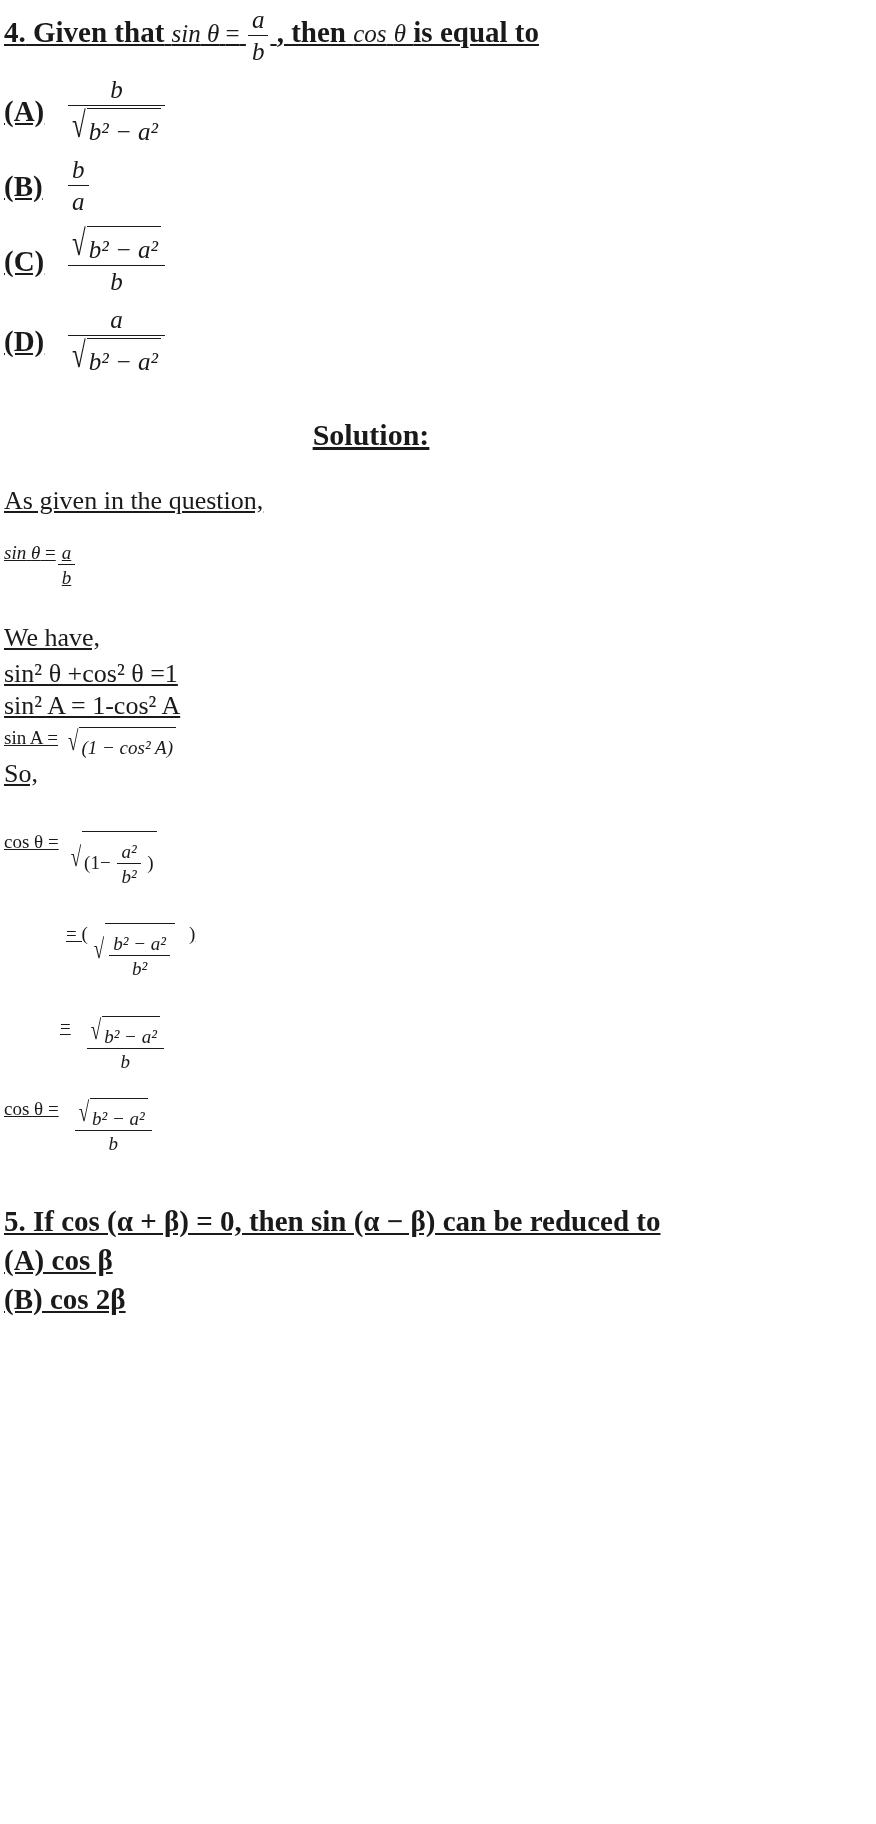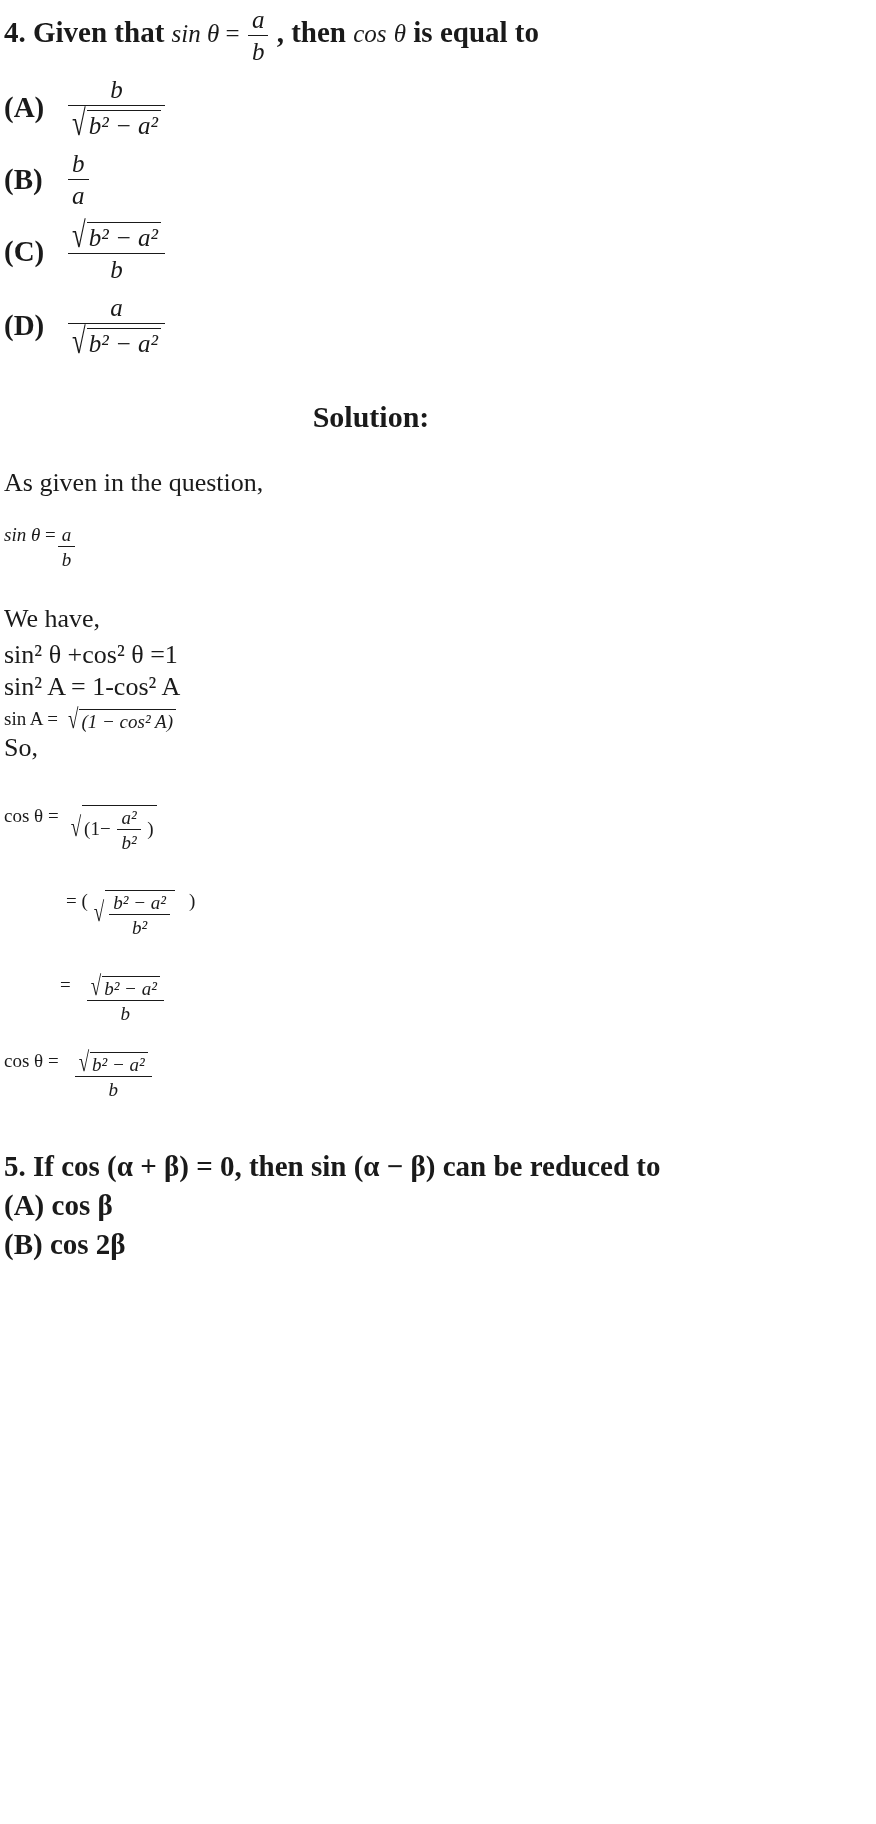--- a/index.html
+++ b/index.html
@@ -13,20 +13,21 @@
     font-family: "Liberation Serif", "DejaVu Serif", serif;
     color: #1a1a1a;
     overflow: hidden;
   }
   .page {
     position: relative;
     width: 748px;
     height: 1824px;
     padding: 0 10px 0 4px;
     box-sizing: border-box;
+    text-decoration: underline;
   }
 
   
   .mi { font-style: italic; }
   .frac {
     display: inline-block;
     vertical-align: middle;
     text-align: center;
     line-height: 1.12;
     margin: 0 2px;
@@ -50,21 +51,21 @@
     display: inline-block;
     vertical-align: middle;
     font-size: 1.0em;
     transform: scaleY(1.45) translateY(-1px);
     margin-right: 1px;
   }
   .sqrt > .radicand {
     display: inline-block;
     vertical-align: middle;
     border-top: 1.5px solid #1a1a1a;
-    padding: 1px 3px 0 2px;
+    padding: 9px 3px 0 2px;
   }
 
   
   .qhead {
     font-weight: bold;
     font-size: 29px;
     line-height: 1.2;
     padding-top: 6px;
     white-space: nowrap;
   }

